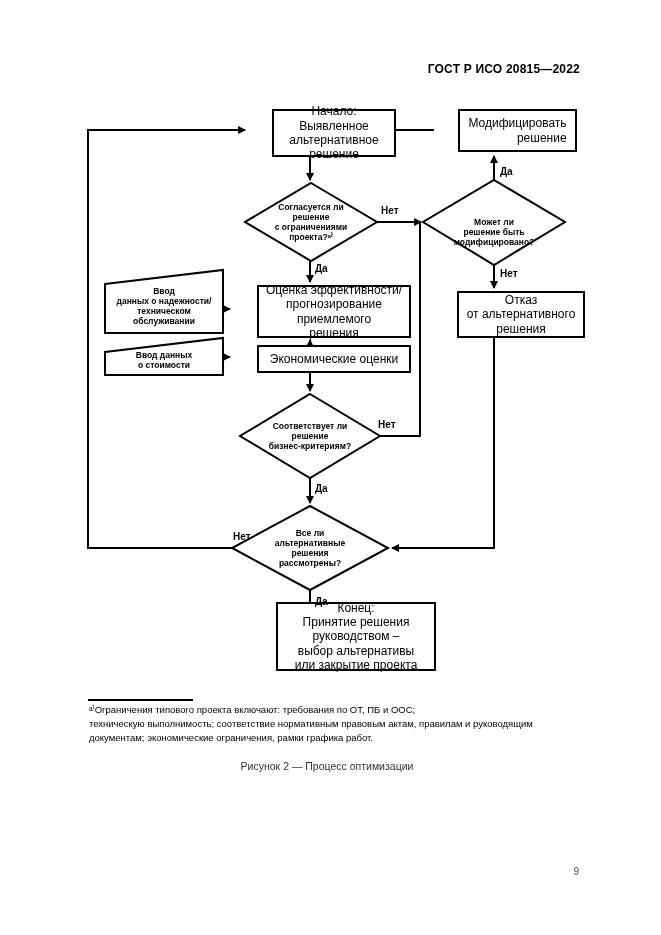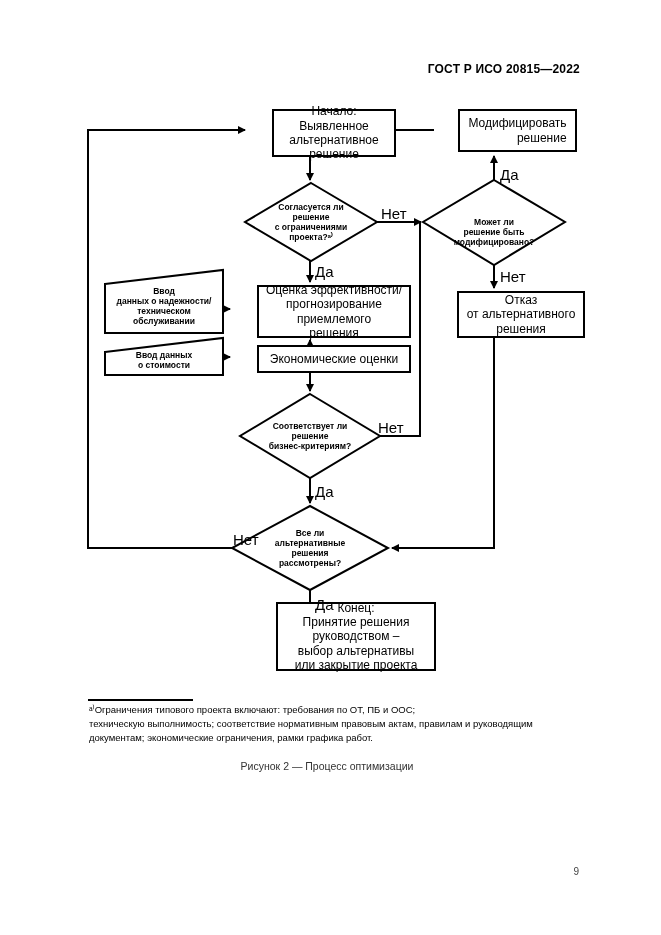--- a/index.html
+++ b/index.html
@@ -30,21 +30,21 @@
   }
   .shape-text{
     position:absolute;
     display:flex; align-items:center; justify-content:center;
     text-align:center;
     font-size:8.5px; font-weight:bold; line-height:1.2;
     white-space:pre-line;
   }
   .lbl{
     position:absolute;
-    font-size:15px; font-weight:normal;
+    font-size:10px; font-weight:bold;
   }
   .footnote-sep{
     position:absolute; left:88px; top:699px; width:105px; height:2px; background:#000;
   }
   .footnote{
     position:absolute; left:89px; top:703px; width:505px;
     font-size:9.5px; font-weight:normal; line-height:1.48;
     white-space:pre-line;
   }
   .caption{

